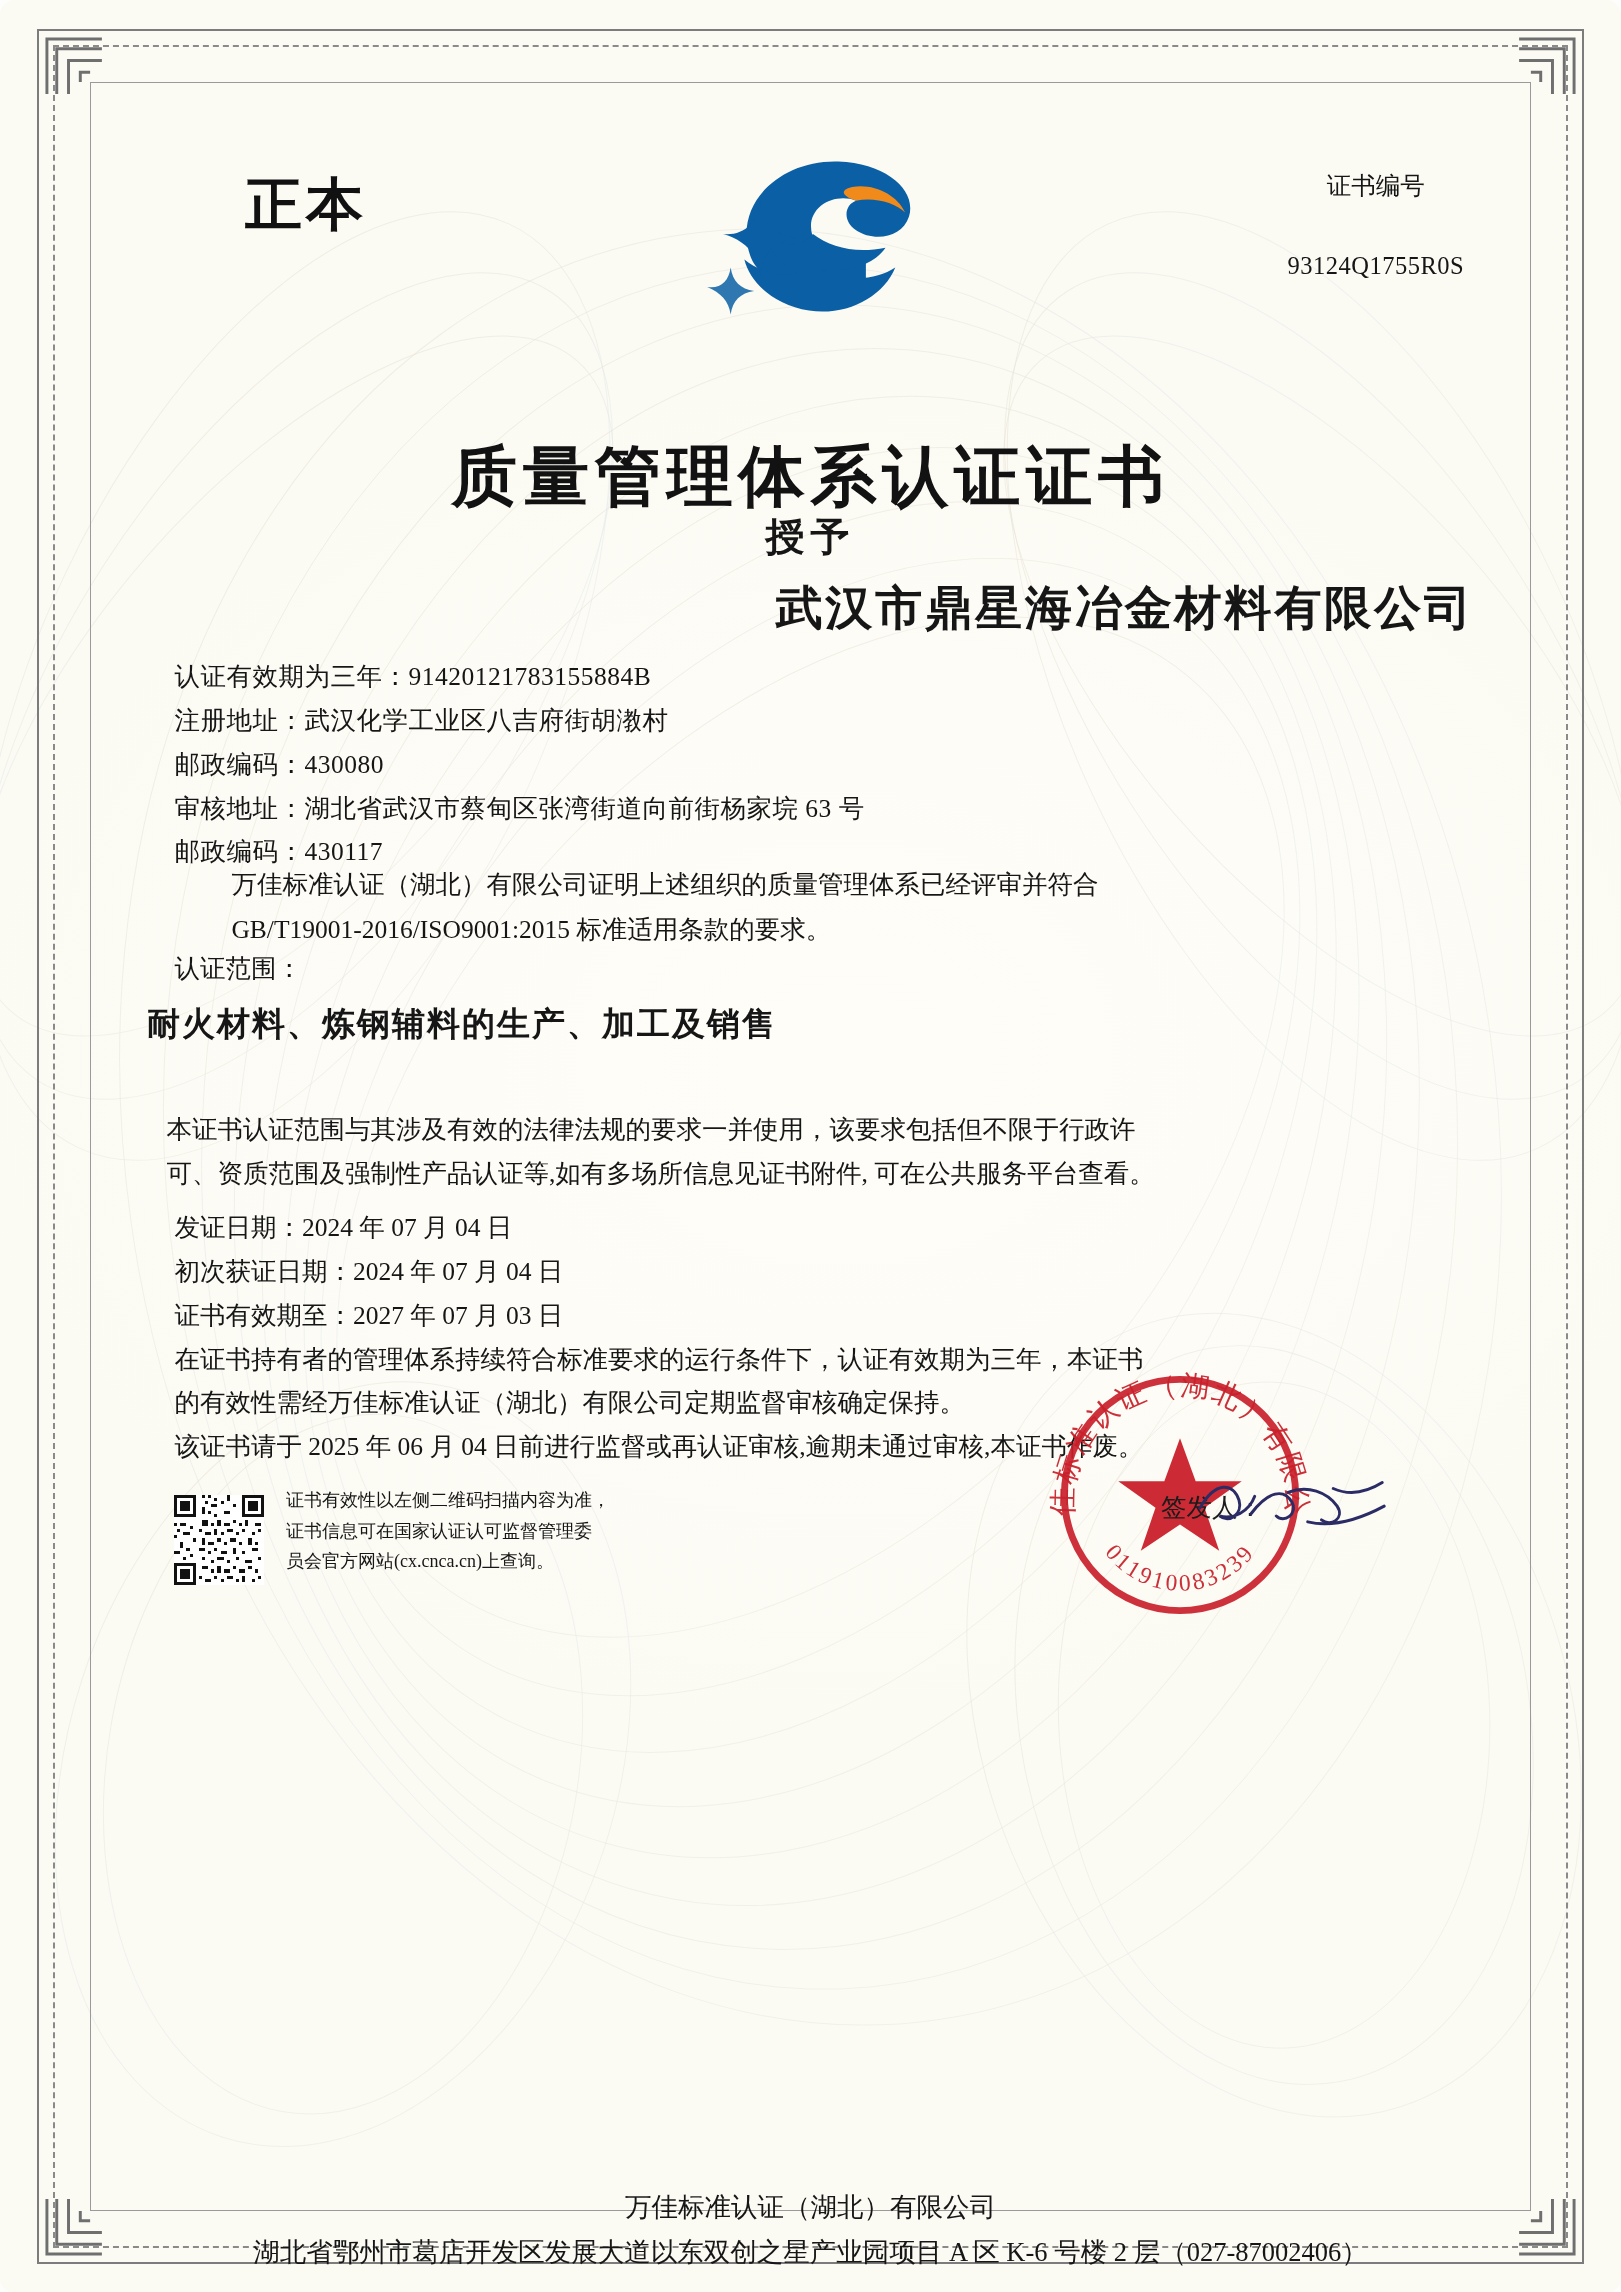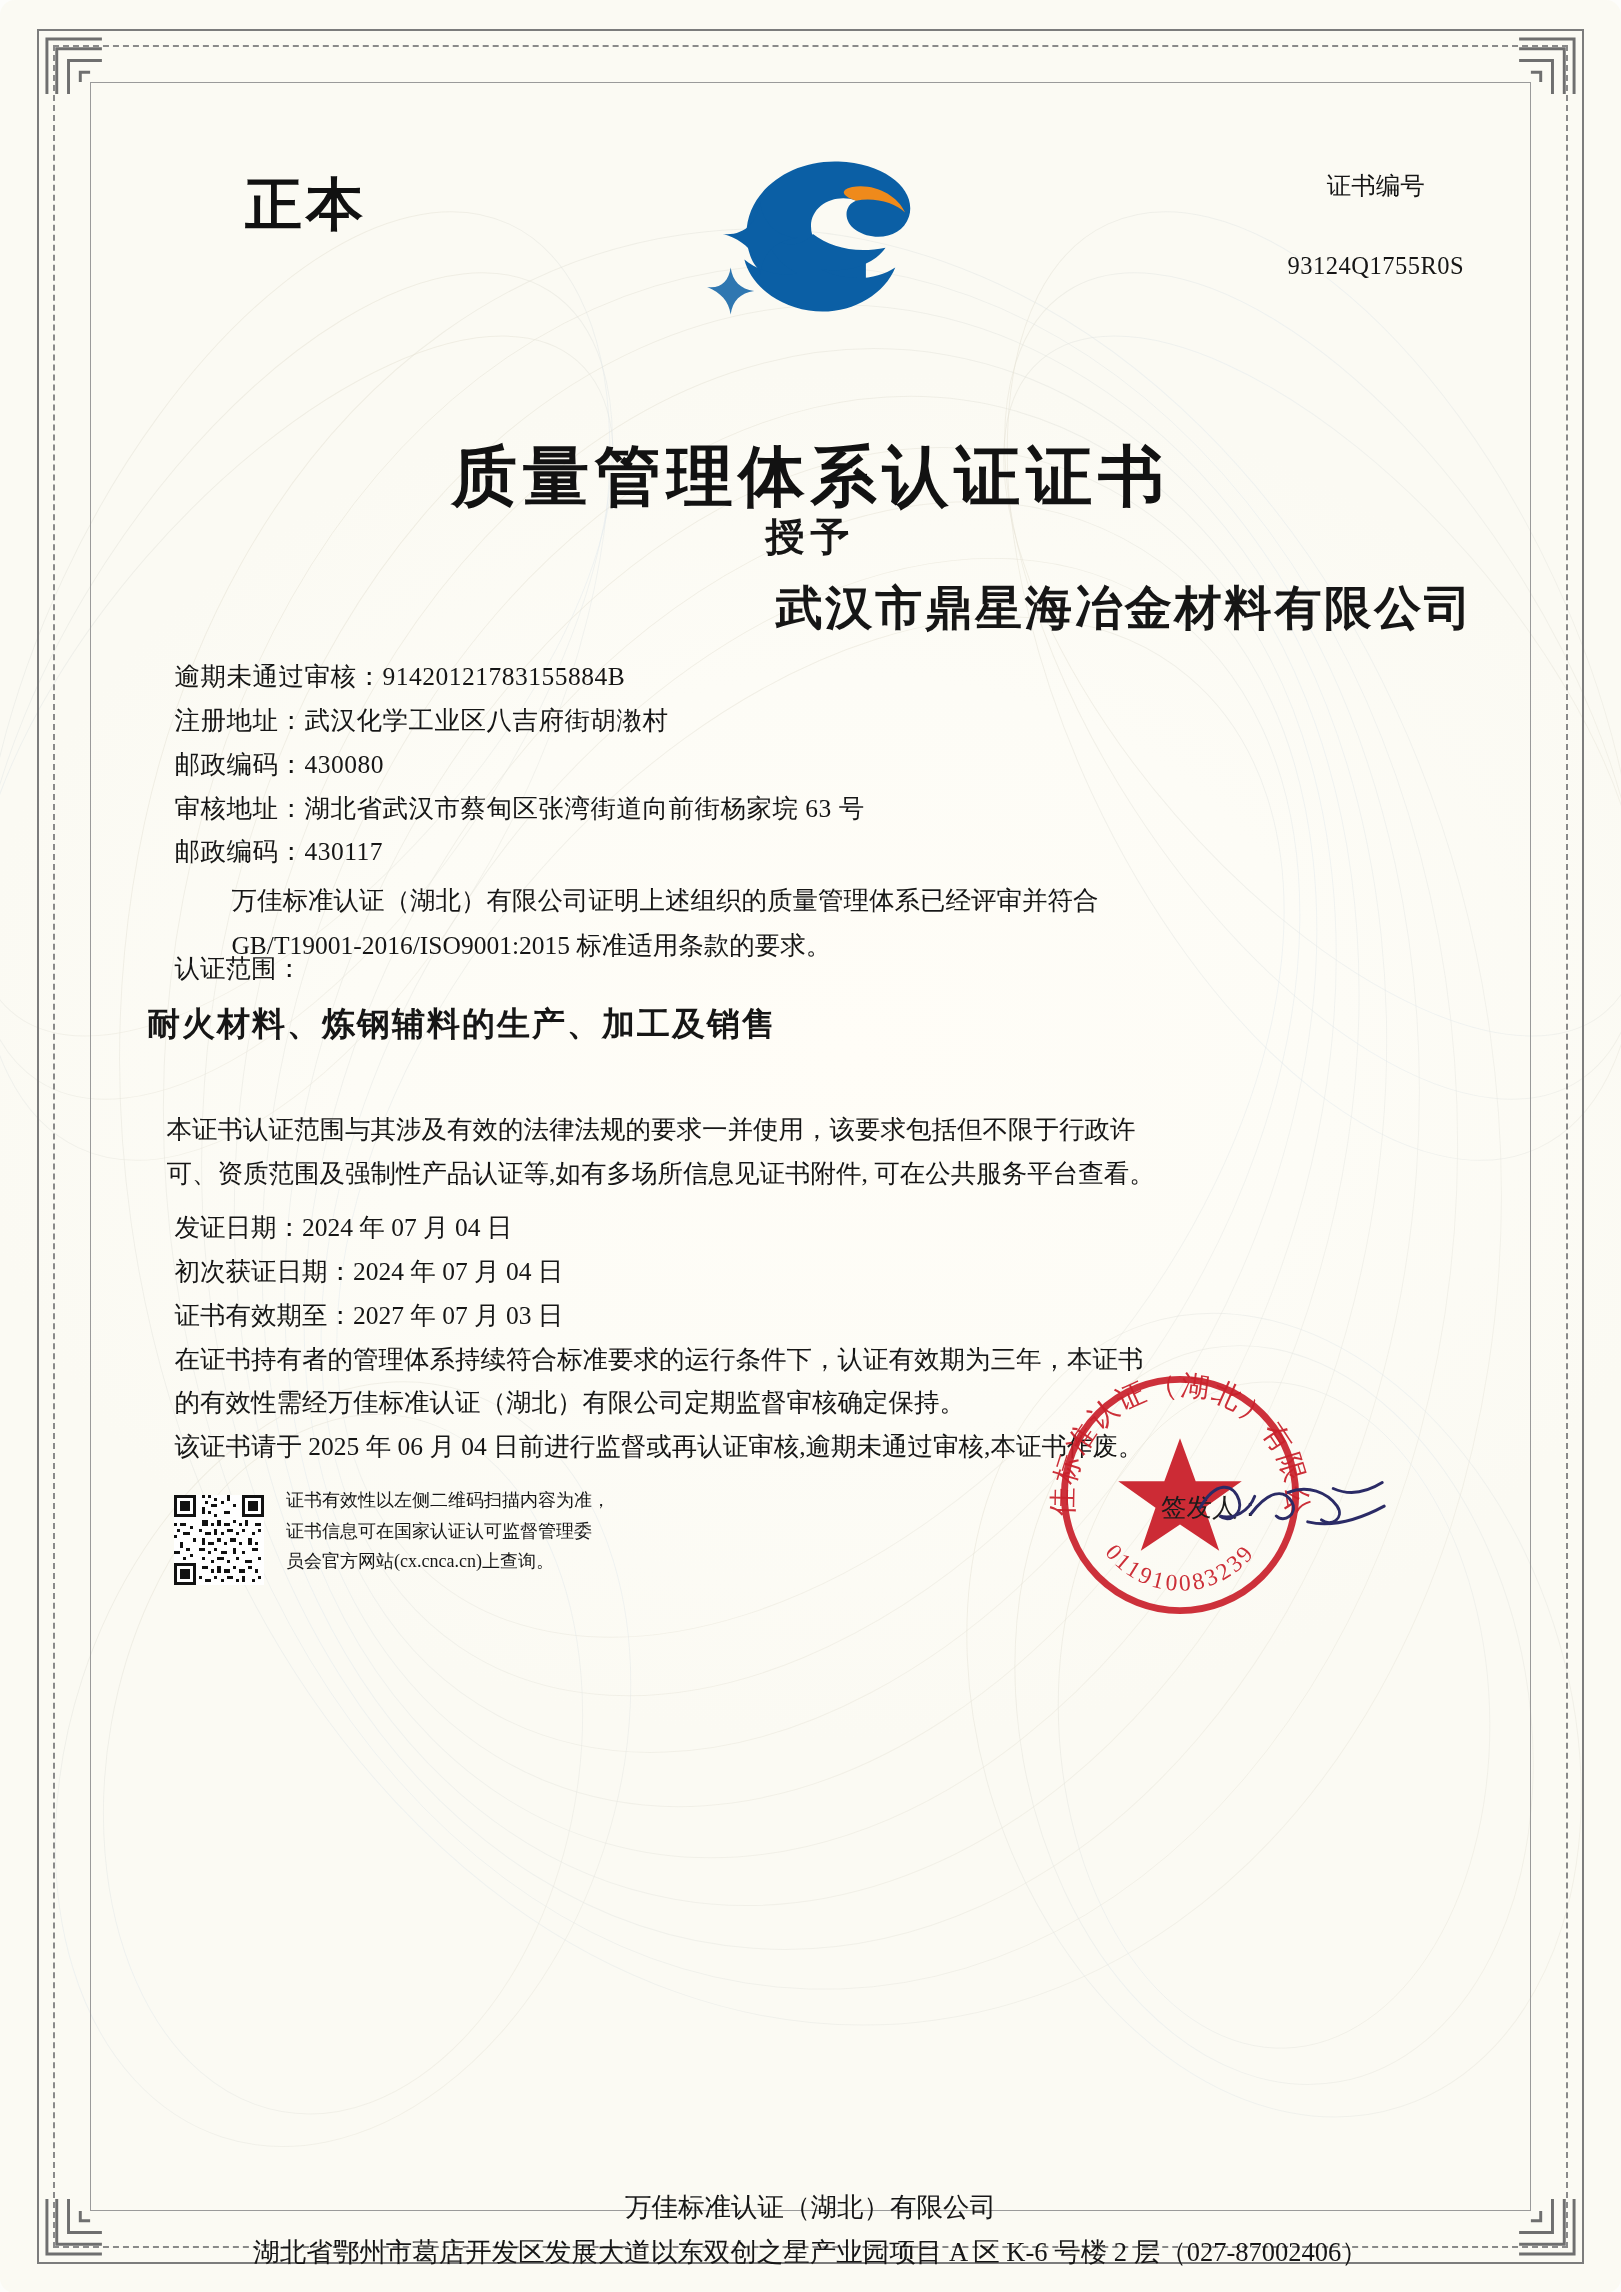--- a/index.html
+++ b/index.html
@@ -95,21 +95,21 @@
   
   .info{
     position:absolute;left:27.4px;top:537px;
     font-size:25.5px;line-height:1.72;
     letter-spacing:0.5px;
   }
   .info div{white-space:nowrap}
 
   .statement{
     position:absolute;left:27.4px;right:19.6px;top:745px;
-    font-size:25.5px;line-height:1.75;margin-top:16px;
+    font-size:25.5px;line-height:1.75;
   }
   .statement .l1{text-indent:57px}
   .statement .l2{text-indent:57px}
 
   .scope-label{
     position:absolute;left:27.4px;top:833px;
     font-size:25.5px;
   }
   .scope-text{
     position:absolute;left:0;right:0;top:884px;
@@ -260,21 +260,21 @@
         <path d="M60 96 C82 98 96 84 98 62 C100 84 114 98 136 100 C114 102 100 116 98 138 C96 116 82 102 60 96 Z" fill="#0b5fa5"></path>
         <path d="M44 150 C58 152 66 144 68 130 C70 144 78 152 92 154 C78 156 70 164 68 178 C66 164 58 156 44 150 Z" fill="#0b5fa5" opacity=".85"></path>
       </svg>
     </div>
 
     <div class="title-main">质量管理体系认证证书</div>
     <div class="title-sub">授予</div>
     <div class="company">武汉市鼎星海冶金材料有限公司</div>
 
     <div class="info">
-      <div>逾期未通过审核：91420121783155884B</div>
+      <div>认证有效期为三年：91420121783155884B</div>
       <div>注册地址：武汉化学工业区八吉府街胡漖村</div>
       <div>邮政编码：430080</div>
       <div>审核地址：湖北省武汉市蔡甸区张湾街道向前街杨家垸 63 号</div>
       <div>邮政编码：430117</div>
     </div>
 
     <div class="statement">
       <div class="l1">万佳标准认证（湖北）有限公司证明上述组织的质量管理体系已经评审并符合</div>
       <div class="l2">GB/T19001-2016/ISO9001:2015 标准适用条款的要求。</div>
     </div>

